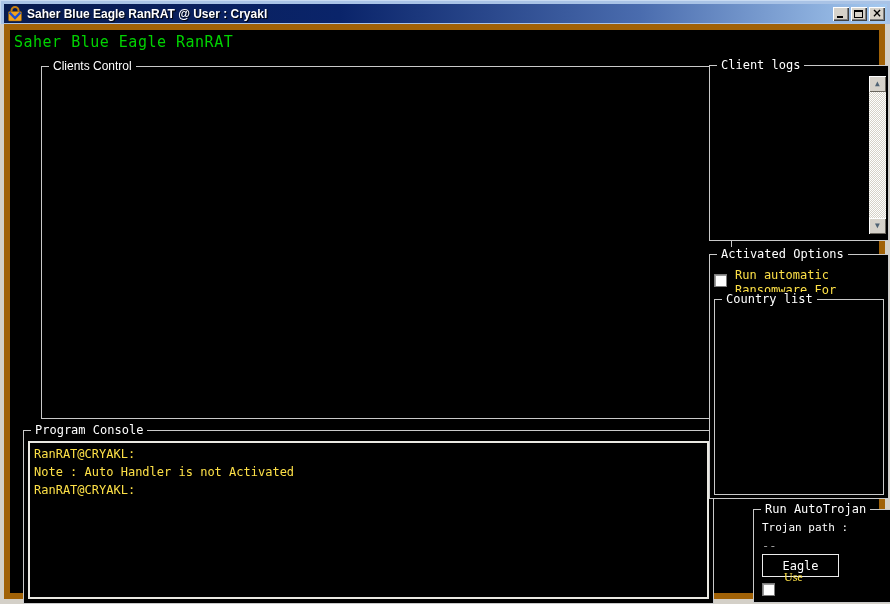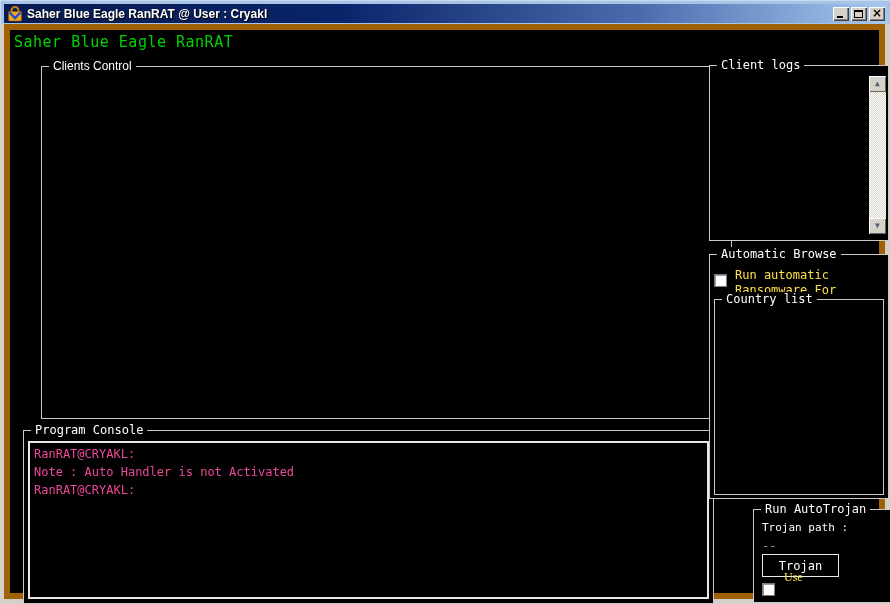--- a/index.html
+++ b/index.html
@@ -76,21 +76,21 @@
   .gb-trojan   { left: 699px; top: 479px; width: 180px; height: 94px; margin-left: 44px; }
 
   .fill-region { position: absolute; inset: 8px 2px 2px 2px; }
 
   
   .console-box {
     position: absolute; left: 4px; right: 4px; top: 10px; bottom: 4px;
     border: 2px solid #eae8e2; background: #000;
     padding: 2px 4px; overflow: hidden;
   }
-  .console-line { color: #ec4899; font-size: 12px; line-height: 18px; white-space: pre; }
+  .console-line { color: #fde047; font-size: 12px; line-height: 18px; white-space: pre; }
 
   
   .scrollbar {
     position: absolute; right: 2px; top: 10px; bottom: 6px; width: 17px;
     background: repeating-conic-gradient(#ffffff 0% 25%, #d6d2c8 0% 50%) 0 0 / 2px 2px;
   }
   .sb-btn {
     position: absolute; left: 0; width: 17px; height: 16px;
     background: #d6d2ca;
     box-shadow: inset 1px 1px 0 #ffffff, inset -1px -1px 0 #6a665e;
@@ -176,32 +176,32 @@
         <span class="sb-btn sb-up">
             <span>▲</span>
           </span>
         <span class="sb-btn sb-down">
             <span>▼</span>
           </span>
       </div>
     </div>
 
     <div class="gb gb-auto">
-      <span class="gb-label">Automatic Browse</span>
+      <span class="gb-label">Activated Options</span>
       <span class="checkbox cb-run"></span>
       <span class="chk-label lbl-run">Run automatic Ransomware For</span>
       <div class="gb gb-country">
         <span class="gb-label">Country list</span>
         <div class="fill-region"></div>
       </div>
     </div>
 
     <div class="gb gb-trojan">
       <span class="gb-label">Run AutoTrojan</span>
       <span class="trojan-path-label">Trojan path :</span>
       <span class="trojan-path-value">--</span>
-      <div class="browse-btn">Trojan</div>
+      <div class="browse-btn">Eagle</div>
       <span class="checkbox cb-use"></span>
       <span class="chk-label lbl-use">Use</span>
     </div>
 
   </div>
 </div>
 
 </body></html>

